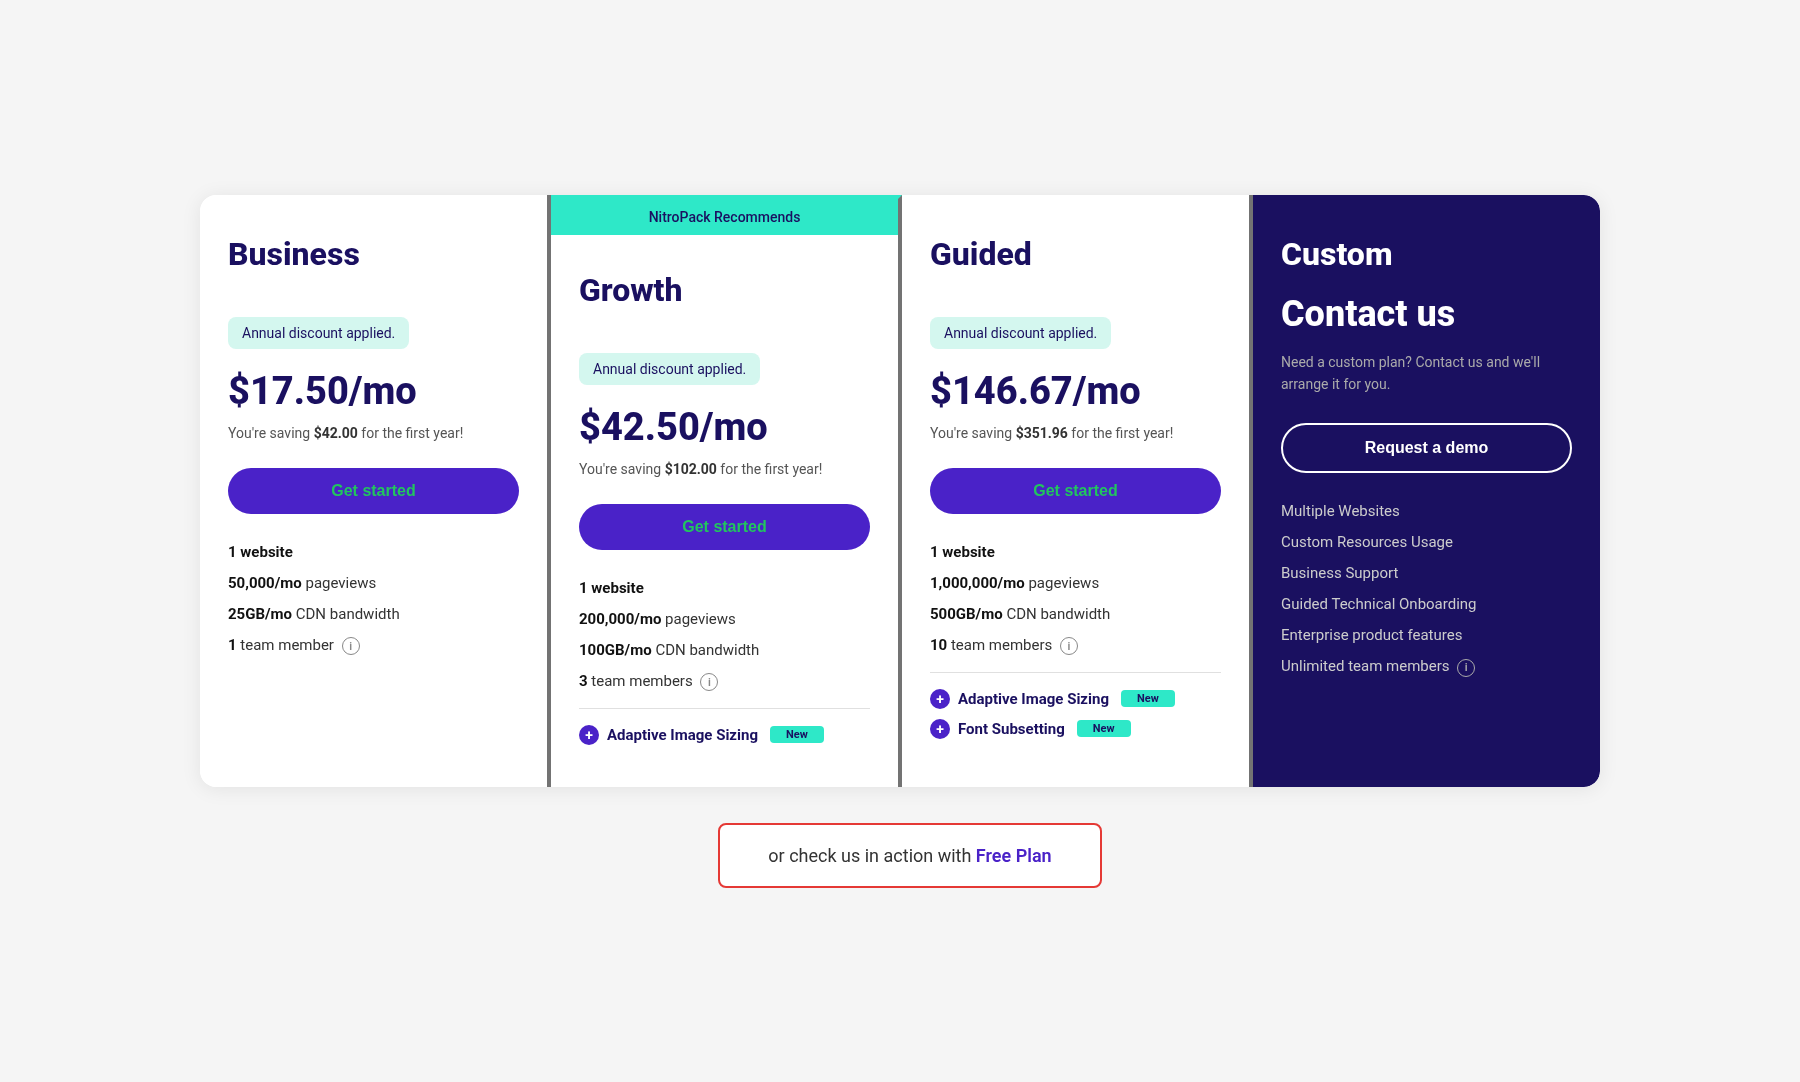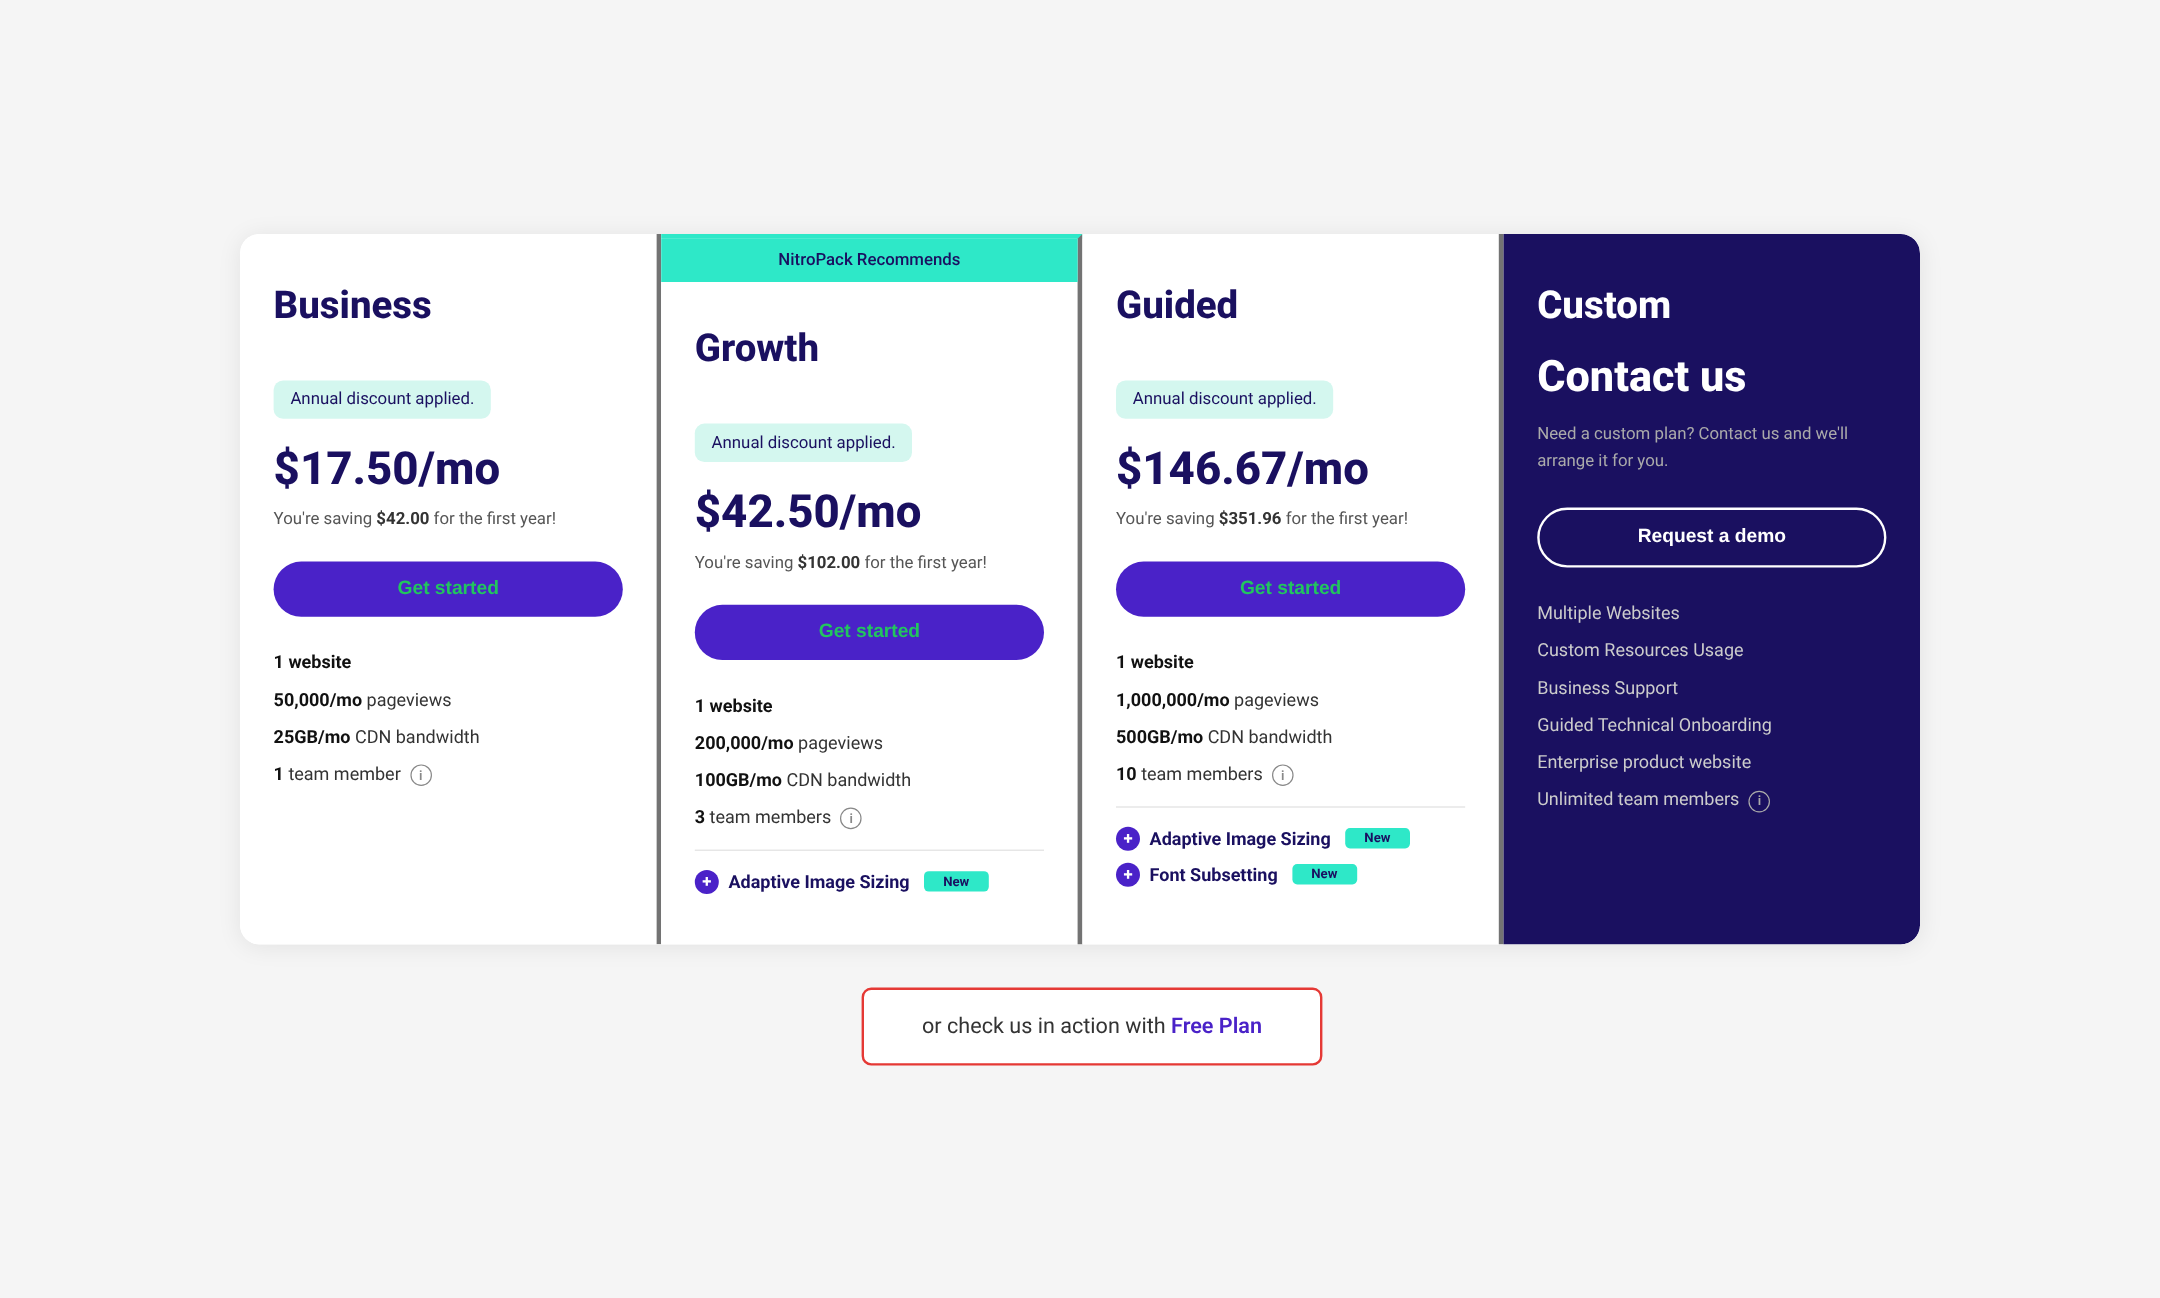--- a/index.html
+++ b/index.html
@@ -331,21 +331,21 @@
     <div class="plan-card custom">
       <h2 class="plan-name">Custom</h2>
       <h3 class="custom-contact-title">Contact us</h3>
       <p class="custom-description">Need a custom plan? Contact us and we'll arrange it for you.</p>
       <button class="request-demo-btn">Request a demo</button>
       <ul class="features-list">
         <li style="color:#ccc;">Multiple Websites</li>
         <li style="color:#ccc;">Custom Resources Usage</li>
         <li style="color:#ccc;">Business Support</li>
         <li style="color:#ccc;">Guided Technical Onboarding</li>
-        <li style="color:#ccc;">Enterprise product website</li>
+        <li style="color:#ccc;">Enterprise product features</li>
         <li style="color:#ccc;">Unlimited team members <span class="info-icon" style="border-color:#aaa;color:#aaa;">i</span></li>
       </ul>
     </div>
 
   </div>
 
   <div class="free-plan-section">
     <div class="free-plan-box">
       <span>or check us in action with </span><a class="free-plan-link" href="#">Free Plan</a>
     </div>

